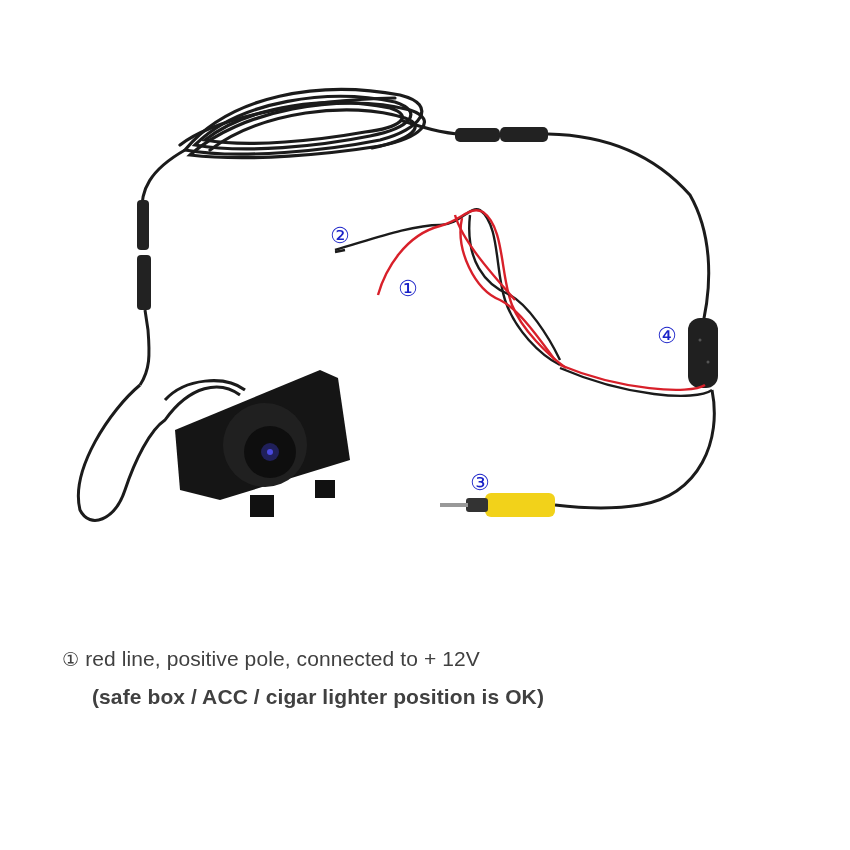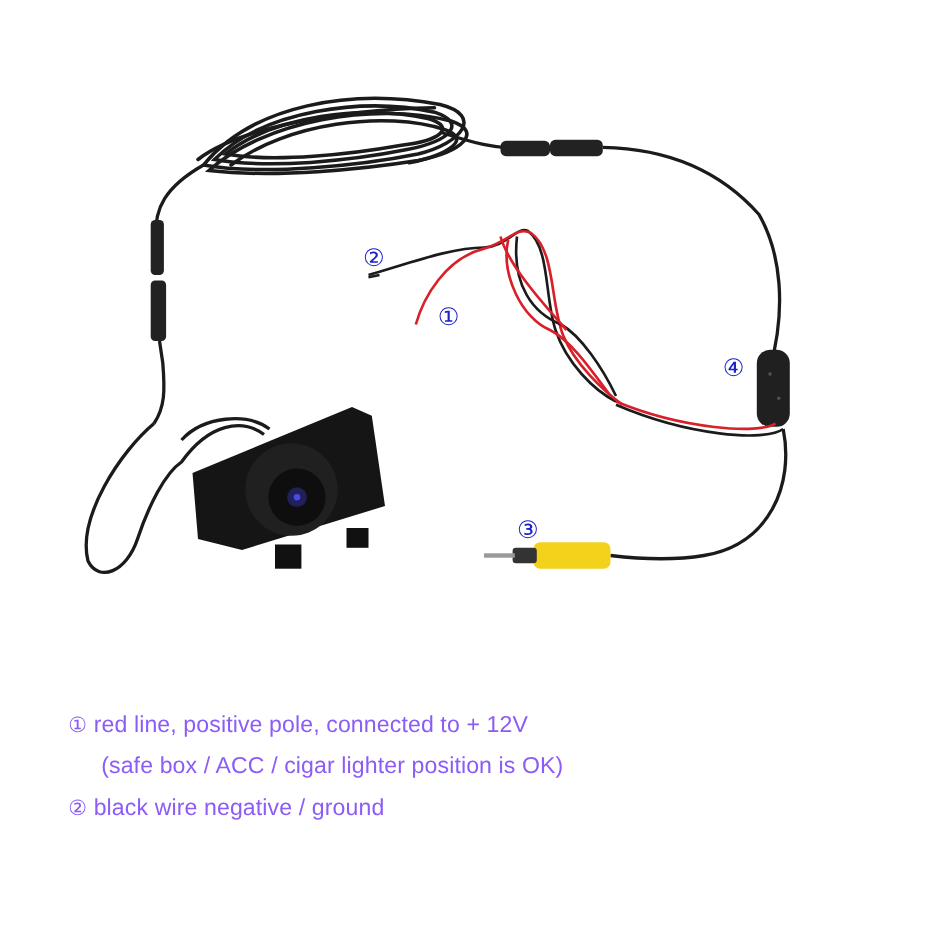--- a/index.html
+++ b/index.html
@@ -1,22 +1,22 @@
 <!DOCTYPE html>
 <html><head>
 <meta charset="utf-8">
 <style>
   html, body { margin:0; padding:0; background:#ffffff; }
   body { width:850px; height:850px; position:relative; overflow:hidden; font-family:"Liberation Sans", sans-serif; }
   #photo { position:absolute; left:0; top:0; width:850px; height:560px; }
   .marker { position:absolute; font-family:"DejaVu Sans", sans-serif; color:#1a22c8; font-size:22px; line-height:22px; }
   #legend { position:absolute; left:62px; top:640px; width:780px; }
-  .leg-line { color:#8b5cf6; font-size:21px; line-height:38px; white-space:nowrap; font-family:"Liberation Sans", sans-serif; letter-spacing:0.1px; }
+  .leg-line { color:#404040; font-size:21px; line-height:38px; white-space:nowrap; font-family:"Liberation Sans", sans-serif; letter-spacing:0.1px; }
   .leg-num { font-family:"DejaVu Sans", sans-serif; font-size:19px; margin-right:6px; }
-  .leg-sub { padding-left:30px; }
+  .leg-sub { padding-left:30px;font-weight:bold; }
 </style>
 </head>
 <body>
 
 <svg id="photo" viewBox="0 0 850 560" xmlns="http://www.w3.org/2000/svg">
 
   <g fill="none" stroke="#1b1b1b" stroke-width="3.2" stroke-linecap="round">
     <path d="M185 150 C230 95, 320 80, 400 95 C440 105, 420 130, 380 140 C330 150, 240 160, 185 150 Z"></path>
     <path d="M195 145 C240 100, 330 88, 395 102 C425 112, 410 128, 370 136 C320 146, 245 154, 195 145 Z"></path>
     <path d="M205 140 C250 105, 330 95, 390 108 C415 116, 400 128, 365 132 C320 140, 250 148, 205 140 Z"></path>
@@ -78,16 +78,13 @@
 <span class="marker" style="left:398px; top:278px;">①</span>
 <span class="marker" style="left:330px; top:225px;">②</span>
 <span class="marker" style="left:470px; top:472px;">③</span>
 <span class="marker" style="left:657px; top:325px;">④</span>
 
 <div id="legend">
   <div class="leg-line">
     <span class="leg-num">①</span><span>red line, positive pole, connected to + 12V</span>
   </div>
   <div class="leg-line leg-sub">(safe box / ACC / cigar lighter position is OK)</div>
-  <div class="leg-line">
-    <span class="leg-num">②</span><span>black wire negative / ground</span>
-  </div>
 </div>
 
 </body></html>

